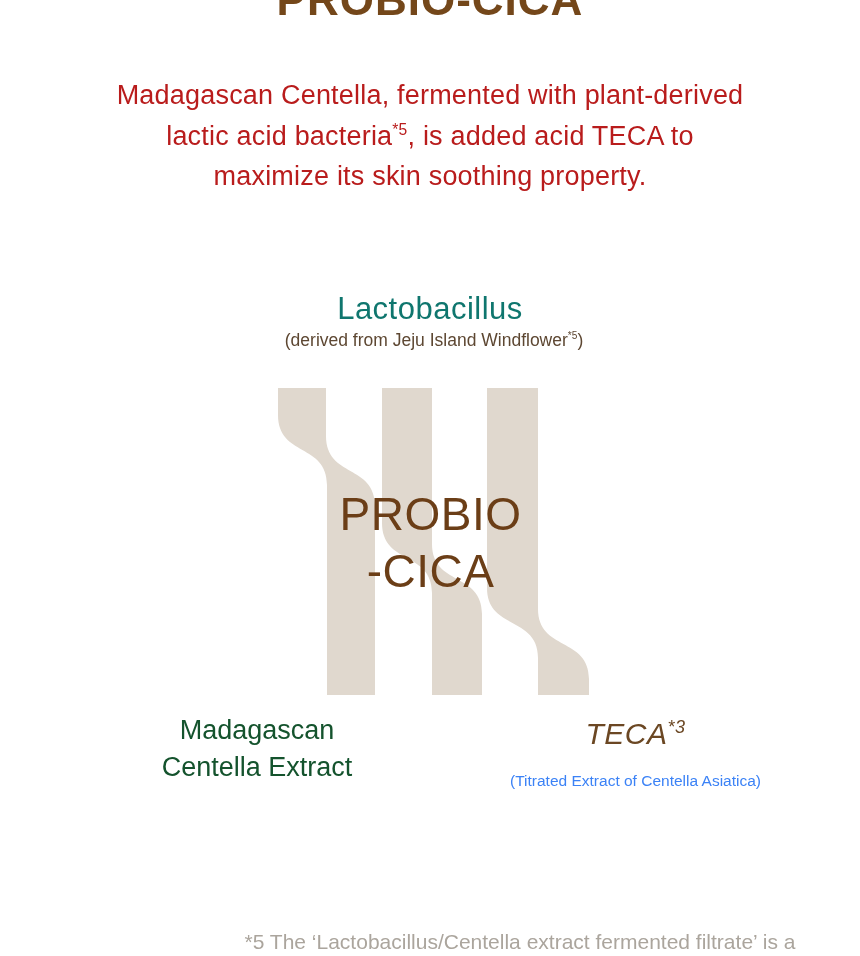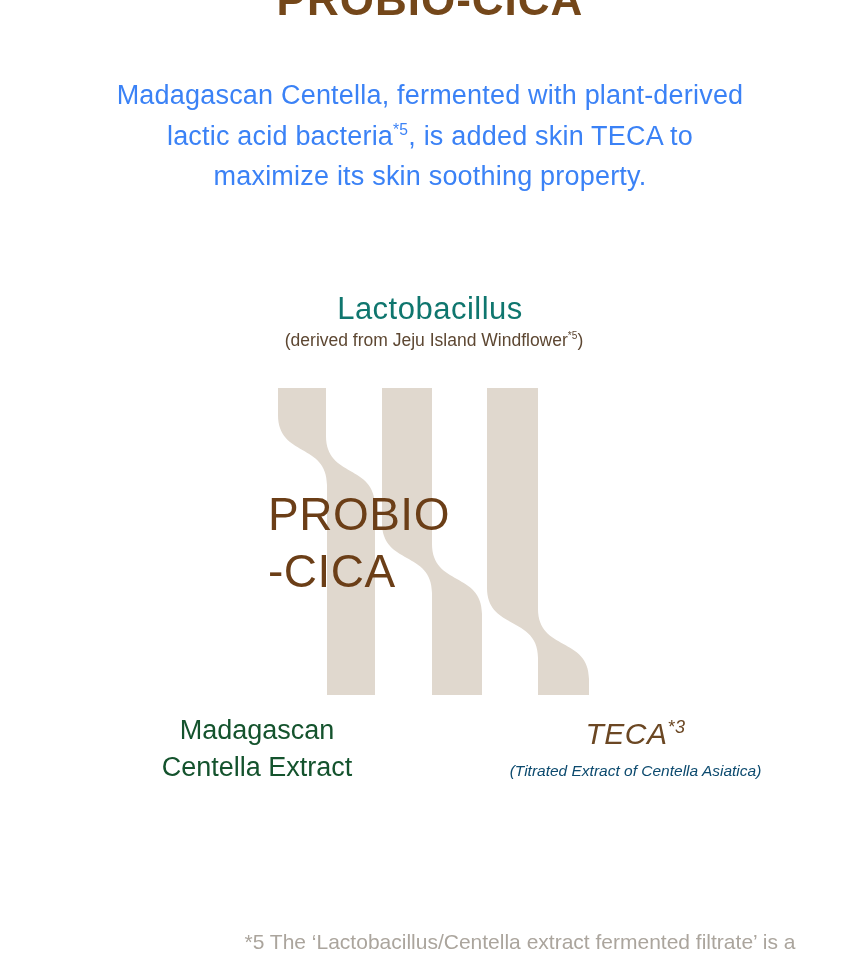--- a/index.html
+++ b/index.html
@@ -33,21 +33,21 @@
   
   .intro {
     position: absolute;
     top: 75px;
     left: 0;
     right: 0;
     text-align: center;
     font-size: 27px;
     line-height: 40.5px;
     letter-spacing: 0.2px;
-    color: #3b82f6;
+    color: #b91c1c;
   }
   .intro sup, .lacto-sub sup {
     font-size: 0.58em;
     vertical-align: super;
     line-height: 0;
   }
 
   
   .lacto-heading {
     position: absolute;
@@ -80,21 +80,21 @@
     height: 307px;
     display: block;
   }
 
   
   .overlay-title {
     position: absolute;
     left: 268px;
     top: 486px;
     width: 325px;
-    text-align: left;
+    text-align: center;
     font-size: 46px;
     line-height: 57px;
     font-weight: 400;
     color: #6b3e17;
     letter-spacing: 0.5px;
   }
 
   
   .label-left {
     position: absolute;
@@ -119,25 +119,24 @@
     line-height: 34px;
     letter-spacing: 0.5px;
     font-style: italic;
   }
   .label-right .teca-line sup {
     font-size: 18px;
     vertical-align: super;
     line-height: 0;
   }
   .label-right .teca-sub {
-    margin-top: 10px;
+    margin-top: 20px;
     font-size: 15.5px;
     line-height: 19px;
-    color: #0c4a6e;
-    font-style: italic;
+    color: #3b82f6;
   }
 
   
   .footnote {
     position: absolute;
     left: 180px;
     right: 0;
     top: 930px;
     text-align: center;
     font-size: 21px;
@@ -149,21 +148,21 @@
 </head>
 <body>
 
 <div class="page">
 
   <h1 class="main-title">PROBIO-CICA</h1>
 
   <div class="intro">
     <div>Madagascan Centella, fermented with plant-derived</div>
     <div>
-      <span>lactic acid bacteria</span><sup>*5</sup><span>, is added skin TECA to</span>
+      <span>lactic acid bacteria</span><sup>*5</sup><span>, is added acid TECA to</span>
     </div>
     <div>maximize its skin soothing property.</div>
   </div>
 
   <div class="lacto-heading">Lactobacillus</div>
 
   <div class="lacto-sub">
     <span>(derived from Jeju Island Windflower</span><sup>*5</sup><span>)</span>
   </div>
 

